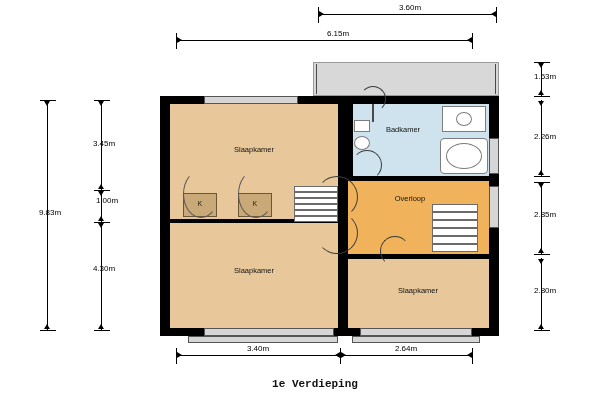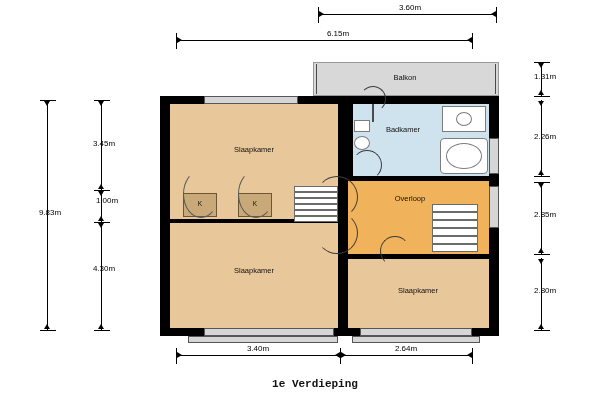--- a/index.html
+++ b/index.html
@@ -55,21 +55,20 @@
   .thin{position:absolute;background:#4a4a4a;}
 </style>
 </head>
 <body>
 
 <div class="stage">
 
   <div class="room room-balcony abs" style="left:313px;top:62px;width:186px;height:34px;border:1px solid #9a9a9a;box-sizing:border-box;"></div>
   <div class="thin" style="left:316px;top:64px;width:1px;height:30px;"></div>
   <div class="thin" style="left:495px;top:64px;width:1px;height:30px;"></div>
-  <div class="lbl lbl-room" style="left:350px;top:73px;width:110px;">Balkon</div>
 
   <div class="wall" style="left:160px;top:96px;width:10px;height:240px;"></div>
 
   <div class="wall" style="left:489px;top:96px;width:10px;height:240px;"></div>
 
   <div class="wall" style="left:160px;top:96px;width:339px;height:8px;"></div>
 
   <div class="wall" style="left:160px;top:328px;width:339px;height:8px;"></div>
 
   <div class="room room-bed" style="left:170px;top:104px;width:168px;height:84px;"></div>
@@ -181,21 +180,21 @@
   <div class="tick-h" style="left:94px;top:330px;width:16px;"></div>
   <div class="arrow arr-d" style="left:98px;top:223px;"></div>
   <div class="arrow arr-u" style="left:98px;top:324px;"></div>
   <div class="dim-text" style="left:84px;top:264px;width:40px;text-align:center;">4.30m</div>
 
   <div class="dim-v" style="left:541px;top:62px;height:34px;"></div>
   <div class="tick-h" style="left:534px;top:62px;width:16px;"></div>
   <div class="tick-h" style="left:534px;top:96px;width:16px;"></div>
   <div class="arrow arr-d" style="left:538px;top:63px;"></div>
   <div class="arrow arr-u" style="left:538px;top:90px;"></div>
-  <div class="dim-text" style="left:534px;top:72px;width:46px;text-align:left;">1.31m</div>
+  <div class="dim-text" style="left:534px;top:72px;width:46px;text-align:left;">1.53m</div>
 
   <div class="dim-v" style="left:541px;top:100px;height:76px;"></div>
   <div class="tick-h" style="left:534px;top:176px;width:16px;"></div>
   <div class="arrow arr-d" style="left:538px;top:101px;"></div>
   <div class="arrow arr-u" style="left:538px;top:170px;"></div>
   <div class="dim-text" style="left:534px;top:132px;width:46px;text-align:left;">2.26m</div>
 
   <div class="dim-v" style="left:541px;top:182px;height:72px;"></div>
   <div class="tick-h" style="left:534px;top:182px;width:16px;"></div>
   <div class="tick-h" style="left:534px;top:254px;width:16px;"></div>

